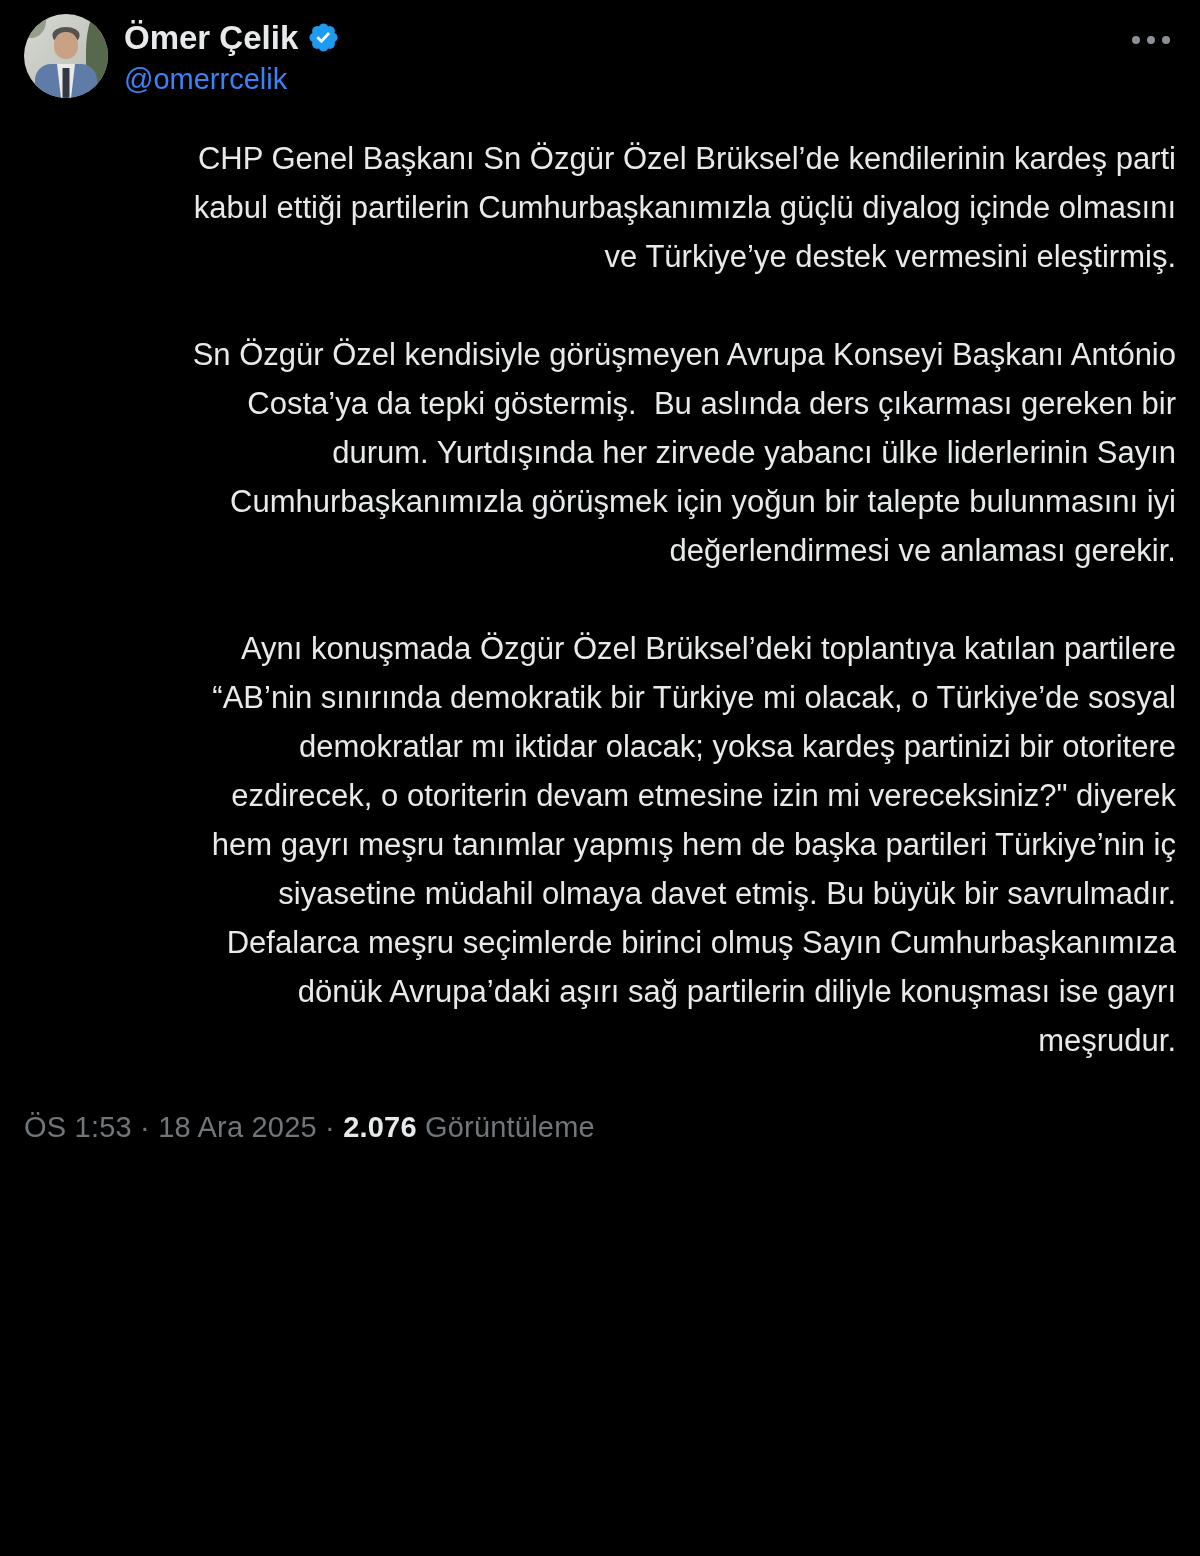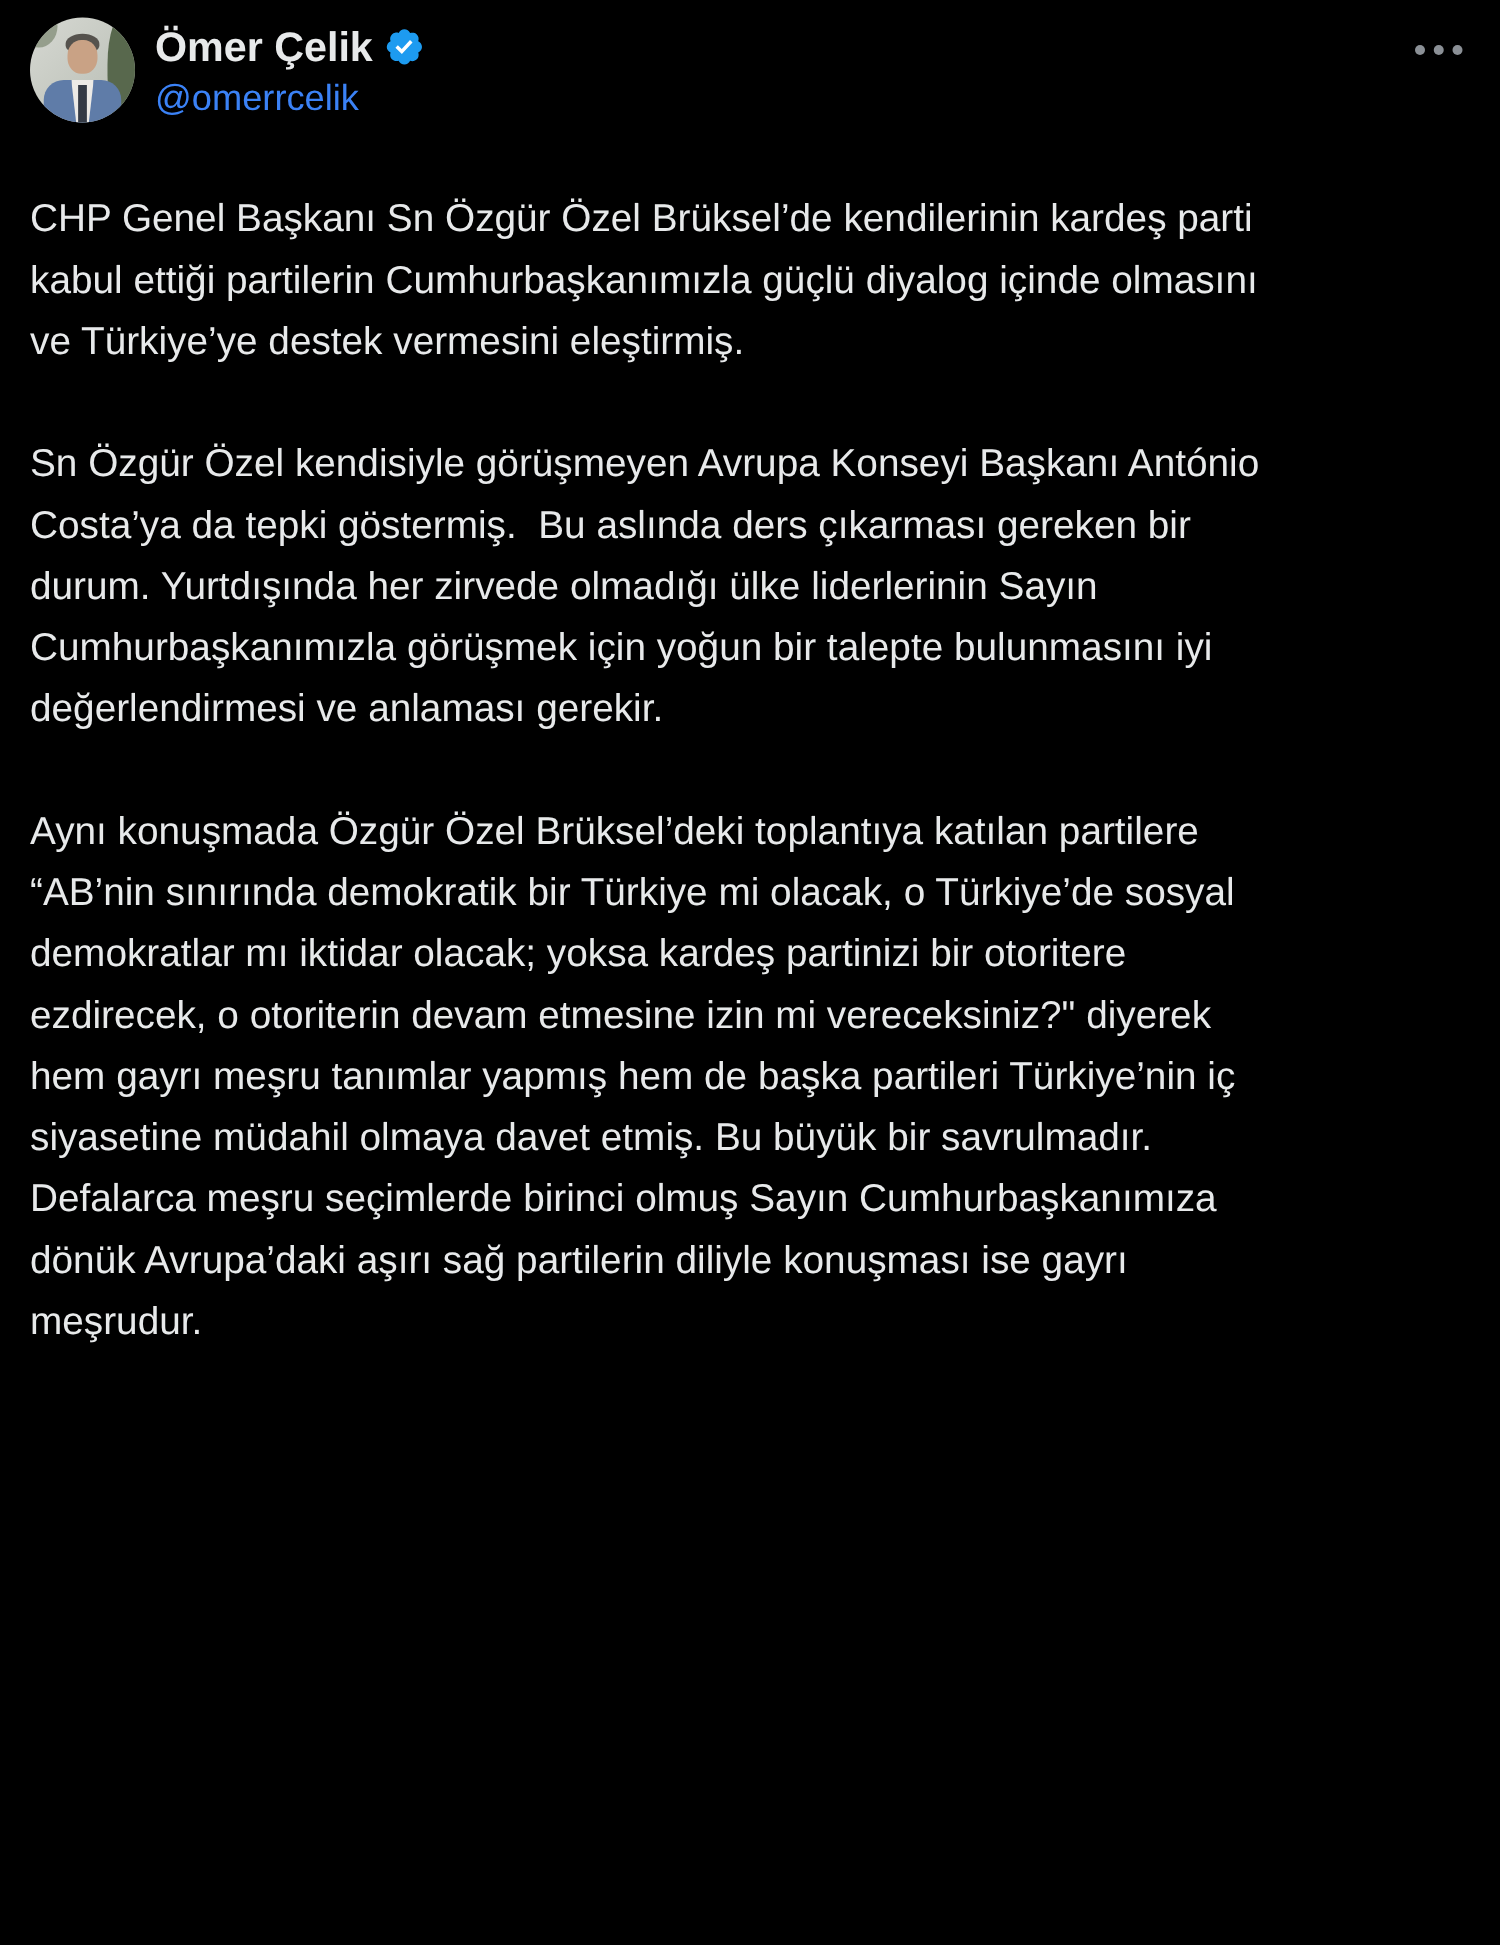--- a/index.html
+++ b/index.html
@@ -110,25 +110,26 @@
     padding: 6px;
     cursor: pointer;
   }
   .more-dot {
     width: 8px; height: 8px;
     border-radius: 50%;
     background: #8b9096;
   }
   
   .body-text {
-    margin-top: 52px;
+    margin-top: 36px;
     font-size: 31px;
     line-height: 49px;
     letter-spacing: 0;
     color: #e7e9ea;
+    text-align: right;
   }
   .body-text p {
     margin: 0 0 49px 0;
     white-space: pre-wrap;
   }
   .body-text p:last-child { margin-bottom: 0; }
   
   .meta {
     margin-top: 46px;
     font-size: 29px;
@@ -177,28 +178,33 @@
     </div>
 
   </div>
 
   <div class="body-text">
     <p>CHP Genel Başkanı Sn Özgür Özel Brüksel’de kendilerinin kardeş parti
 kabul ettiği partilerin Cumhurbaşkanımızla güçlü diyalog içinde olmasını
 ve Türkiye’ye destek vermesini eleştirmiş.</p>
     <p>Sn Özgür Özel kendisiyle görüşmeyen Avrupa Konseyi Başkanı António
 Costa’ya da tepki göstermiş.  Bu aslında ders çıkarması gereken bir
-durum. Yurtdışında her zirvede olmadığı ülke liderlerinin Sayın
+durum. Yurtdışında her zirvede yabancı ülke liderlerinin Sayın
 Cumhurbaşkanımızla görüşmek için yoğun bir talepte bulunmasını iyi
 değerlendirmesi ve anlaması gerekir.</p>
     <p>Aynı konuşmada Özgür Özel Brüksel’deki toplantıya katılan partilere
 “AB’nin sınırında demokratik bir Türkiye mi olacak, o Türkiye’de sosyal
 demokratlar mı iktidar olacak; yoksa kardeş partinizi bir otoritere
 ezdirecek, o otoriterin devam etmesine izin mi vereceksiniz?" diyerek
 hem gayrı meşru tanımlar yapmış hem de başka partileri Türkiye’nin iç
 siyasetine müdahil olmaya davet etmiş. Bu büyük bir savrulmadır.
 Defalarca meşru seçimlerde birinci olmuş Sayın Cumhurbaşkanımıza
 dönük Avrupa’daki aşırı sağ partilerin diliyle konuşması ise gayrı
 meşrudur.</p>
   </div>
 
+  <div class="meta">
+    <span>ÖS 1:53 · 18 Ara 2025 ·</span>
+    <span class="views-count">2.076</span>
+    <span>Görüntüleme</span>
+  </div>
 
 </div>
 
 </body></html>

